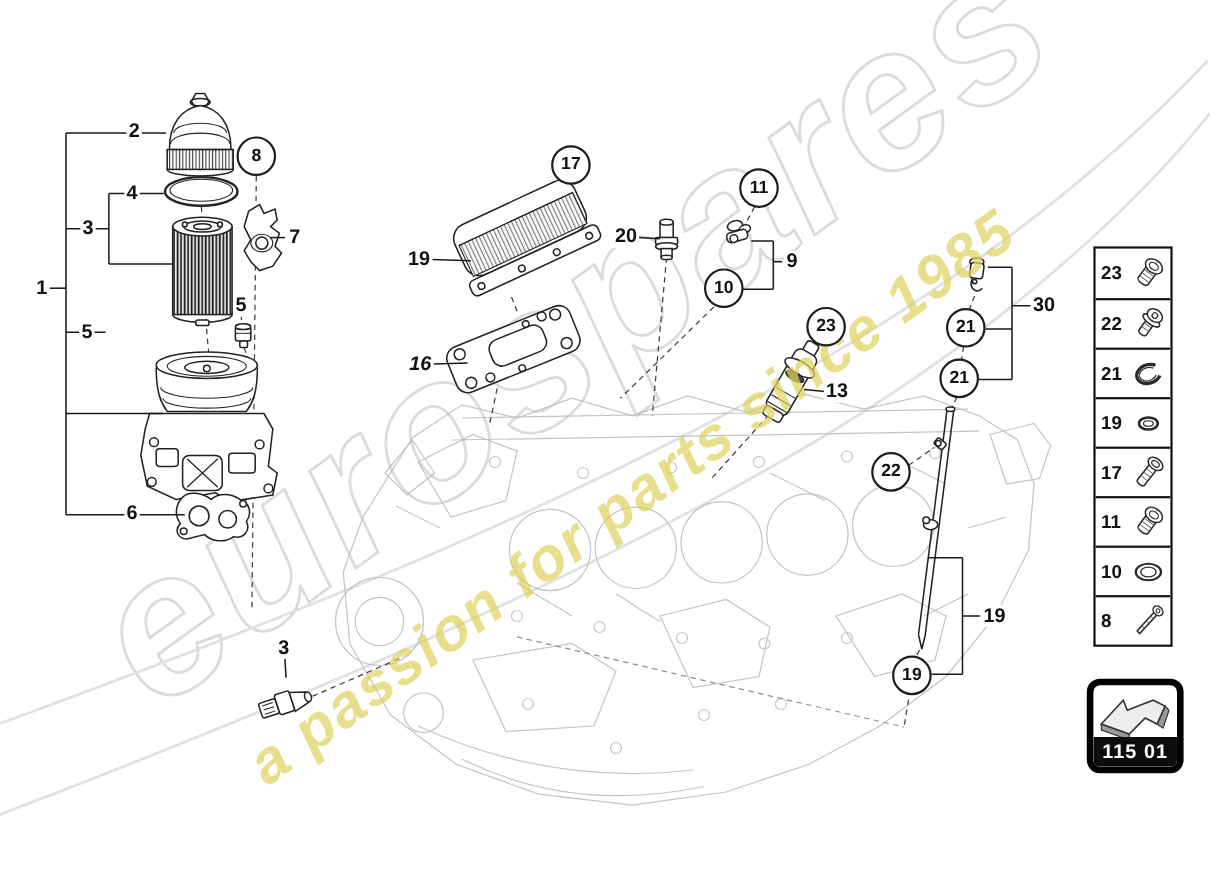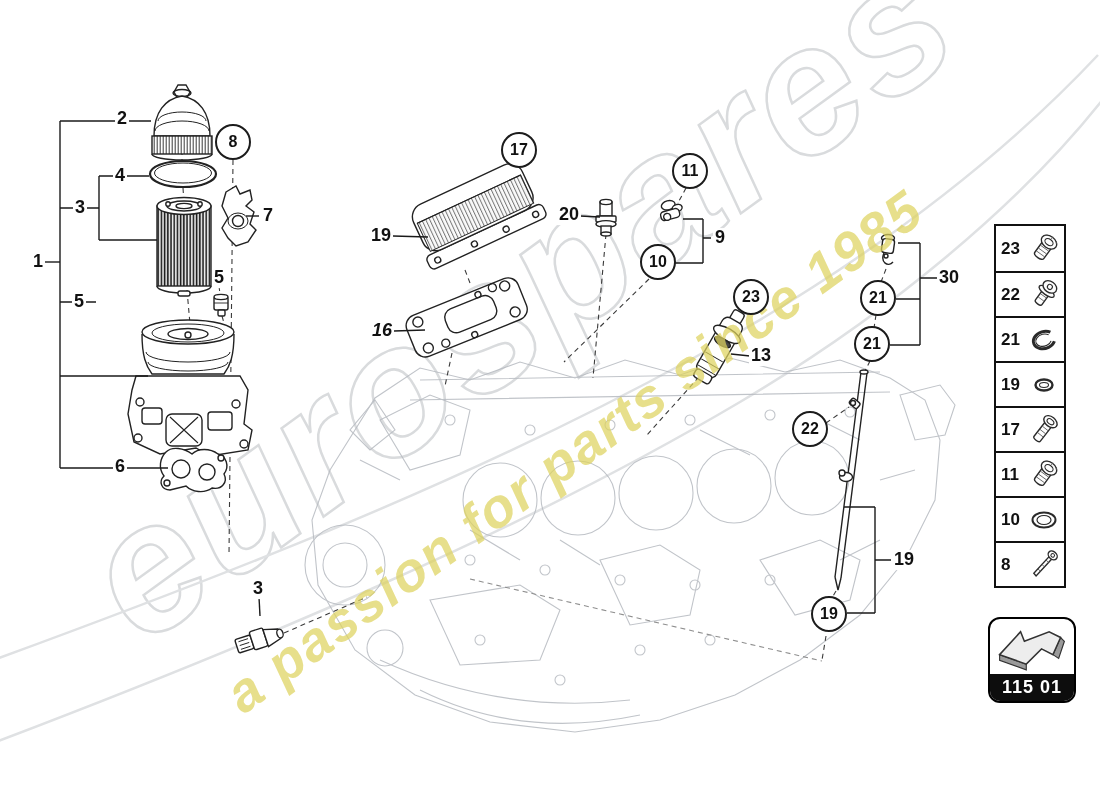--- a/index.html
+++ b/index.html
@@ -26,21 +26,21 @@
   
   #legend{position:absolute;left:994px;top:224px;width:72px;
     border:2px solid #111;background:#fff;box-sizing:border-box;}
   .legend-row{height:45px;display:flex;align-items:center;
     border-top:2px solid #111;box-sizing:border-box;}
   .legend-row:first-child{border-top:none;}
   .legend-num{width:26px;padding-left:5px;font-size:17px;font-weight:bold;color:#111;}
   .legend-icon{flex:1;display:flex;align-items:center;justify-content:center;}
   
   #navbox{position:absolute;left:988px;top:617px;width:88px;height:86px;
-    border:2px solid #000000;border-radius:12px;background:#fff;box-sizing:border-box;
+    border:6px solid #000000;border-radius:12px;background:#fff;box-sizing:border-box;
     overflow:hidden;}
   #navbox .arrow-wrap{position:absolute;left:0;top:0;right:0;height:56px;
     display:flex;align-items:center;justify-content:center;}
   #navbox .code-band{position:absolute;left:0;right:0;bottom:0;height:27px;
     background:#0d0d0d;color:#fff;display:flex;align-items:center;justify-content:center;
     font-size:18px;font-weight:bold;letter-spacing:1px;}
 </style>
 </head>
 <body>
 

